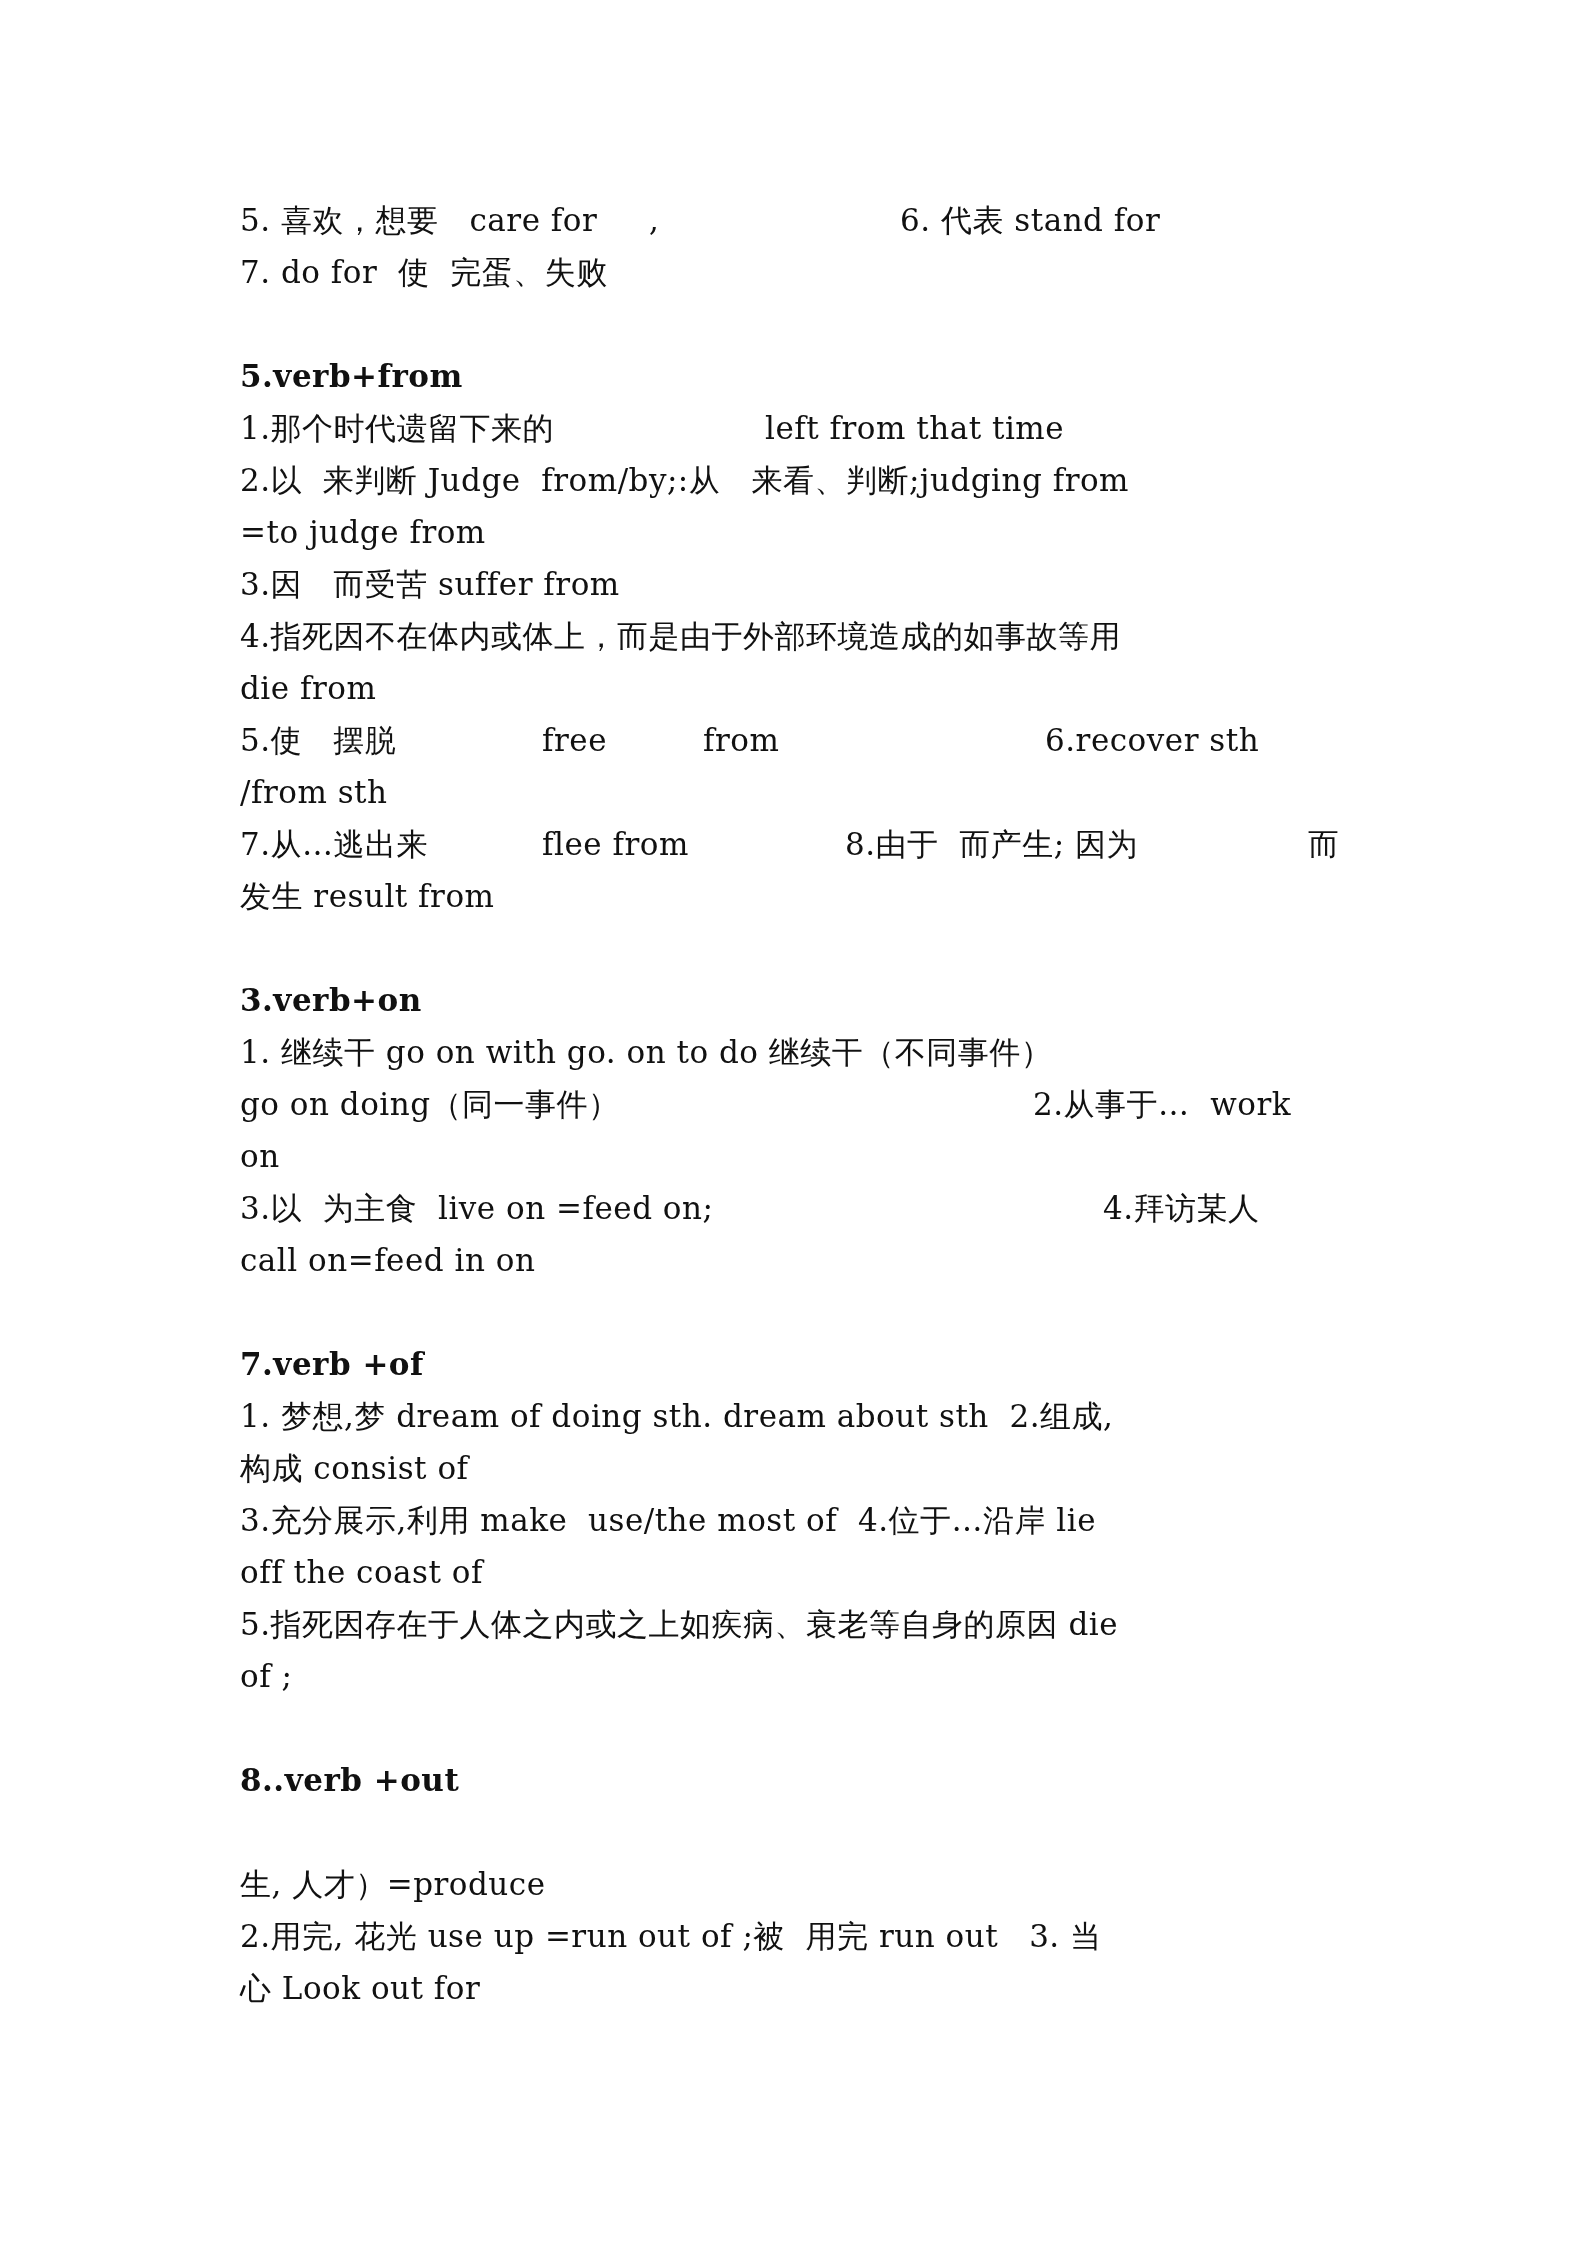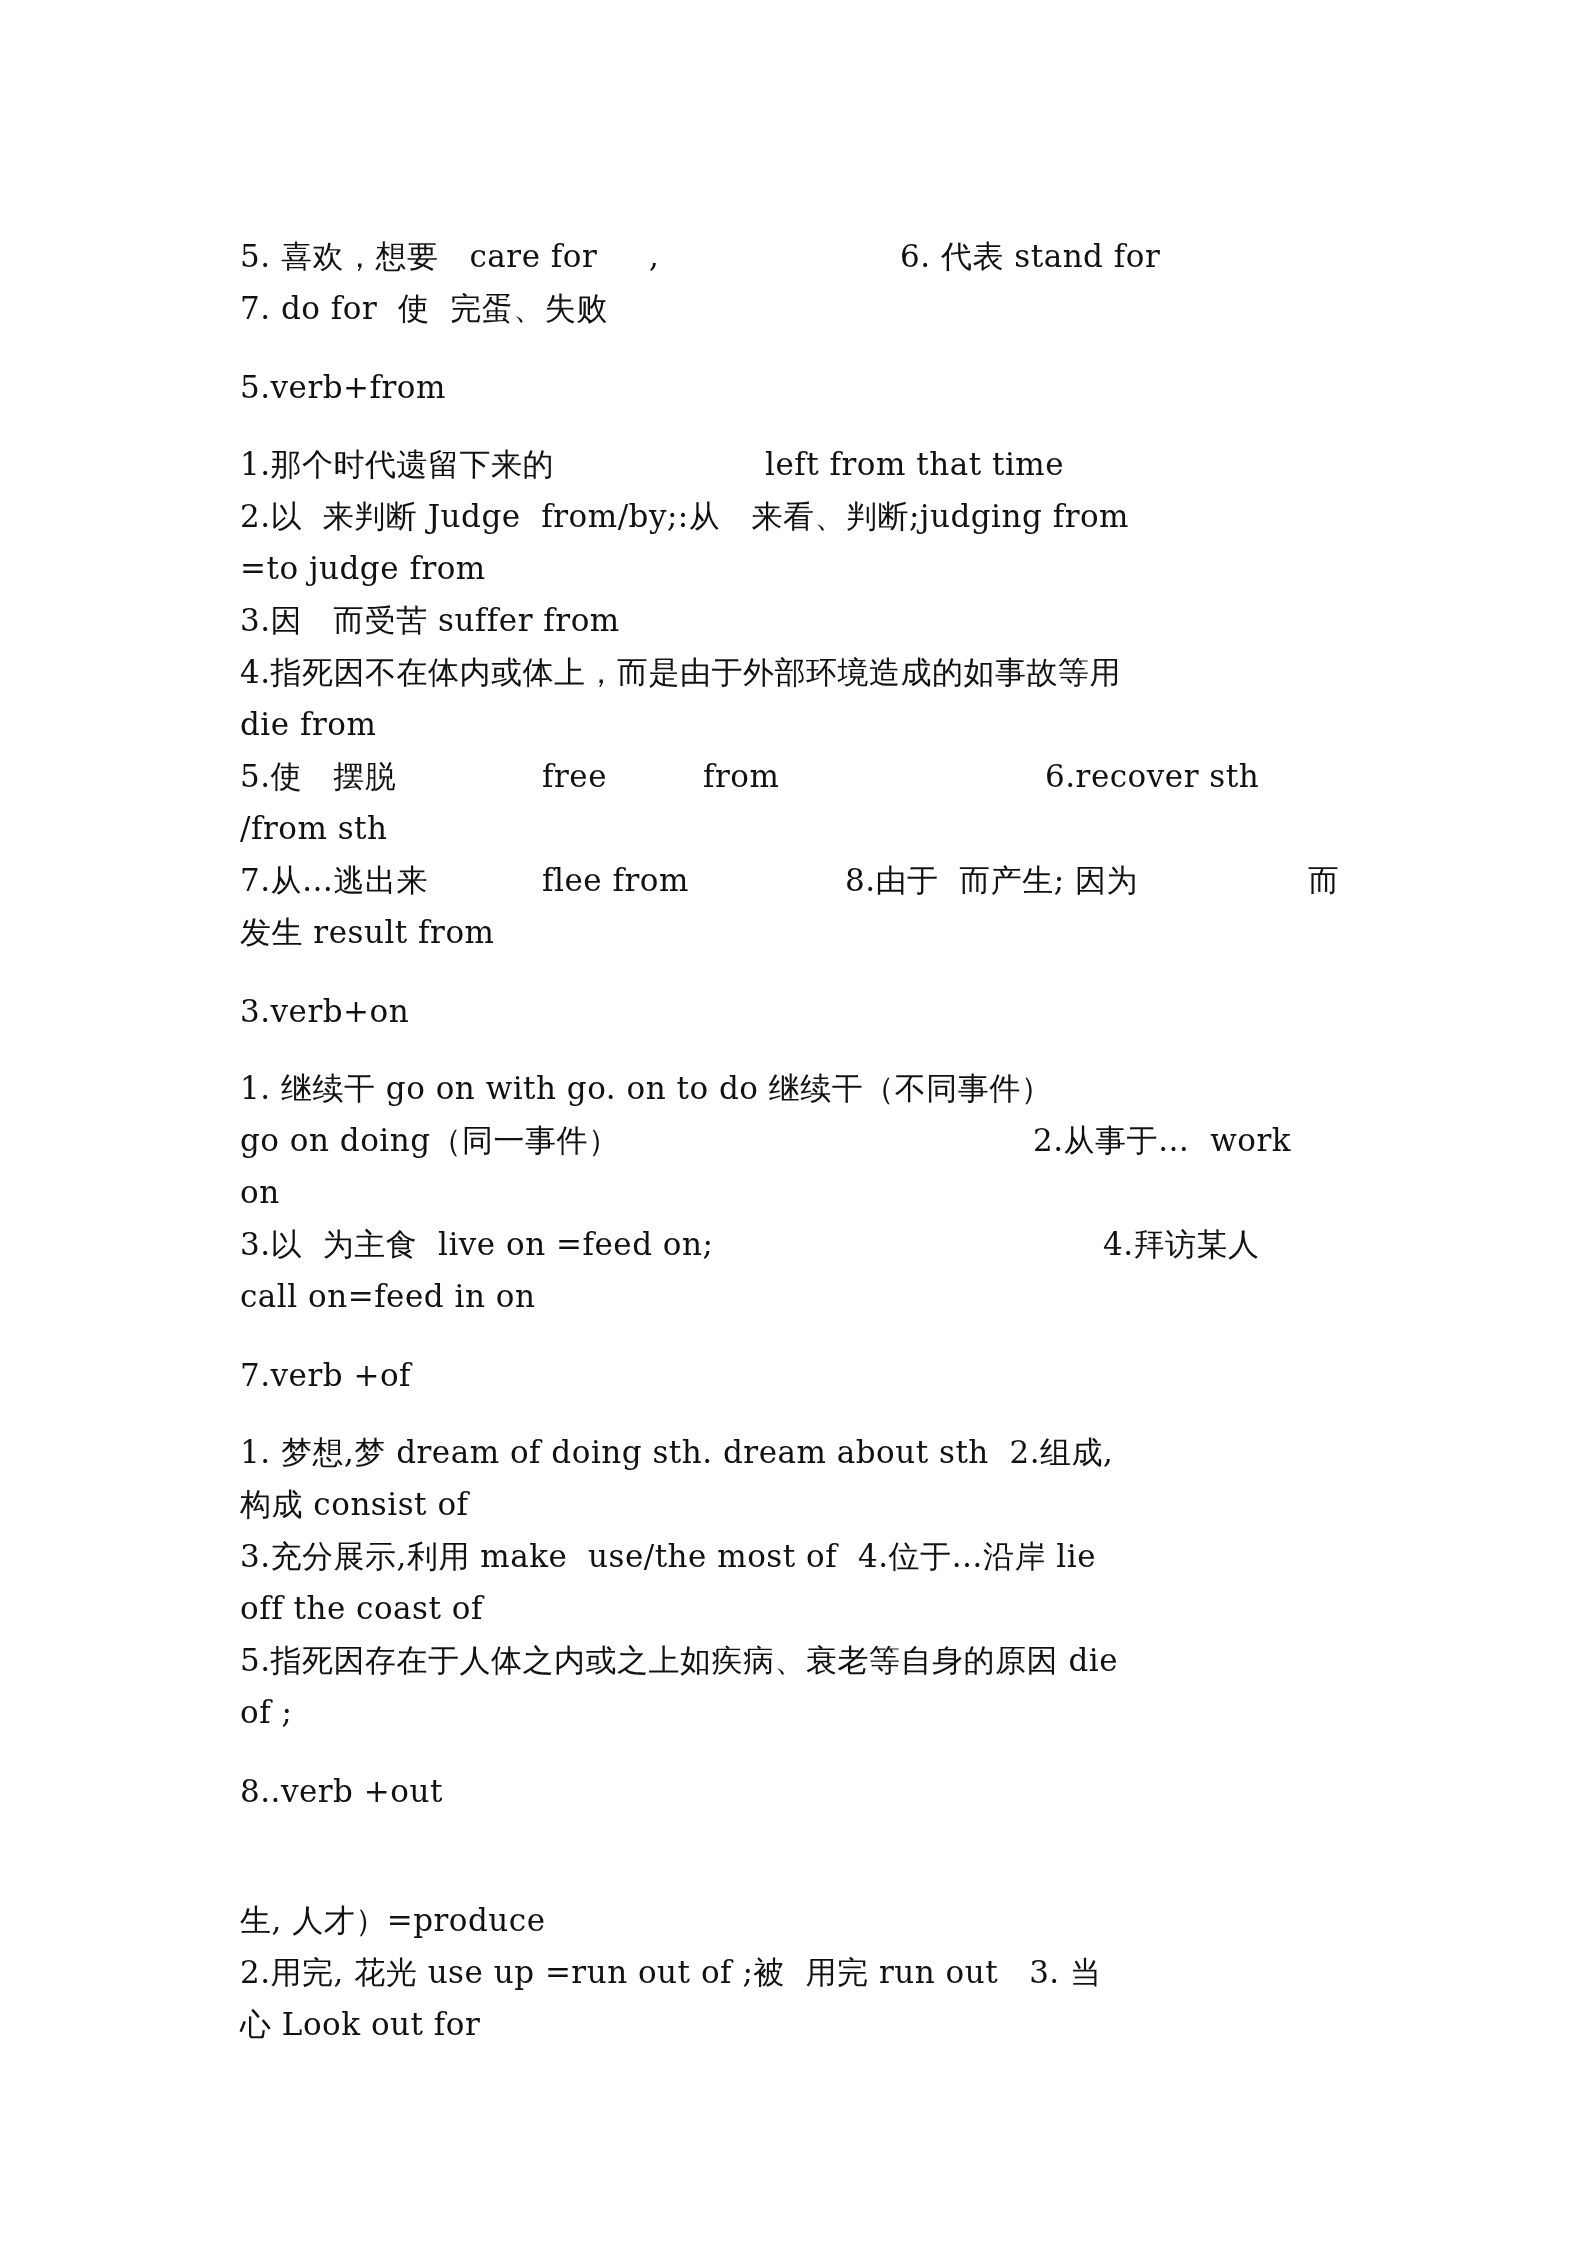--- a/index.html
+++ b/index.html
@@ -4,22 +4,22 @@
 <style>
   html, body { margin: 0; padding: 0; background: #ffffff; }
   body { width: 1587px; height: 2245px; position: relative; overflow: hidden; }
   .page { position: absolute; left: 0; top: 0; width: 1587px; height: 2245px; background: #fff; }
   .line {
     position: absolute; left: 240px; width: 1120px; height: 52px;
     font-family: "DejaVu Serif", "Liberation Serif", serif;
     font-size: 31px; line-height: 52px; color: #111; white-space: pre;
     letter-spacing: 0.5px;
   }
-  .heading { font-weight: normal; margin-top: 11px; }
-  .seg { position: absolute; top: 0; white-space: pre; margin-top: 36px; }
+  .heading { font-weight: bold; }
+  .seg { position: absolute; top: 0; white-space: pre; }
 </style>
 </head>
 <body>
 
 <div class="page">
 
   <div class="line" style="top:194px">
     <span class="seg" style="left:0">5. 喜欢，想要   care for     ,</span>
     <span class="seg" style="left:660px">6. 代表 stand for</span>
   </div>

